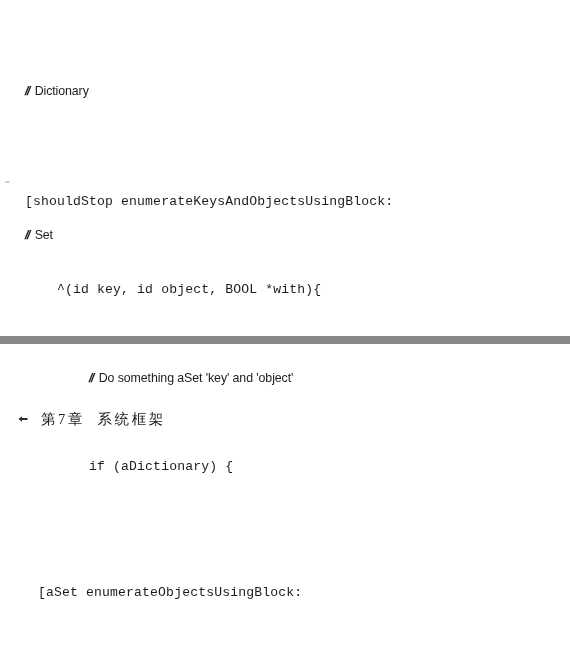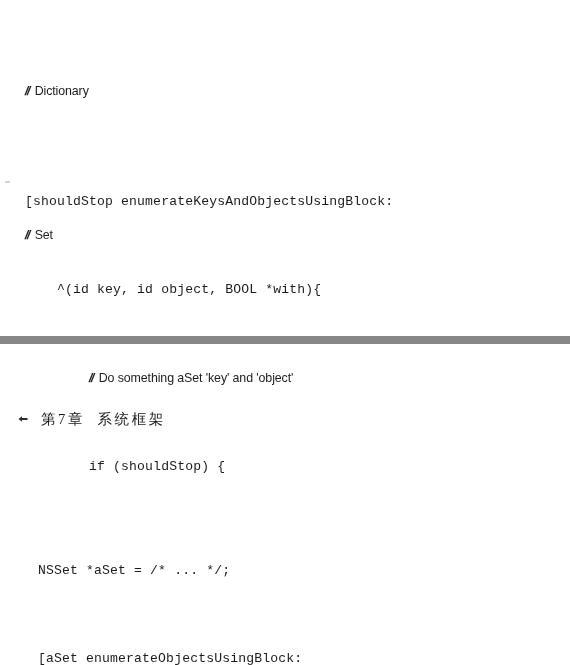--- a/index.html
+++ b/index.html
@@ -120,21 +120,21 @@
 
   <div class="code-line"><span class="tok-cmt"><span class="slashes">//</span><span> Dictionary</span></span></div>
 
 
   <div class="code-line">[shouldStop enumerateKeysAndObjectsUsingBlock:</div>
 
   <div class="code-line">    <span>^(id key, id object, BOOL *with){</span></div>
 
   <div class="code-line">        <span class="tok-cmt"><span class="slashes">//</span><span> Do something aSet 'key' and 'object'</span></span></div>
 
-  <div class="code-line">        <span class="tok-kw">if</span><span> (shouldStop) {</span></div>
+  <div class="code-line">        <span class="tok-kw">if</span><span> (aDictionary) {</span></div>
 
 
   
 
   
 </div>
 
 <div id="comment-set"><span class="tok-cmt"><span class="slashes">//</span><span> Set</span></span></div>
 
 <div id="page-speck"></div>
@@ -143,21 +143,20 @@
 
 <div id="running-header">
   <svg id="header-bullet-icon" viewBox="0 0 12 12">
     <path d="M1.5 6 L5 3.2 L5 4.9 L10.5 4.9 L10.5 7.1 L5 7.1 L5 8.8 Z" fill="#2b2b2b"></path>
   </svg>
   <span id="header-title">第7章  系统框架</span>
 </div>
 
 <div id="code-set" class="code-block">
 
-  <div class="code-line">NSSet *aSet = /* ... */;</div>
 
   <div class="code-line">[aSet enumerateObjectsUsingBlock:</div>
 
   
 
   
 
   
 
   

